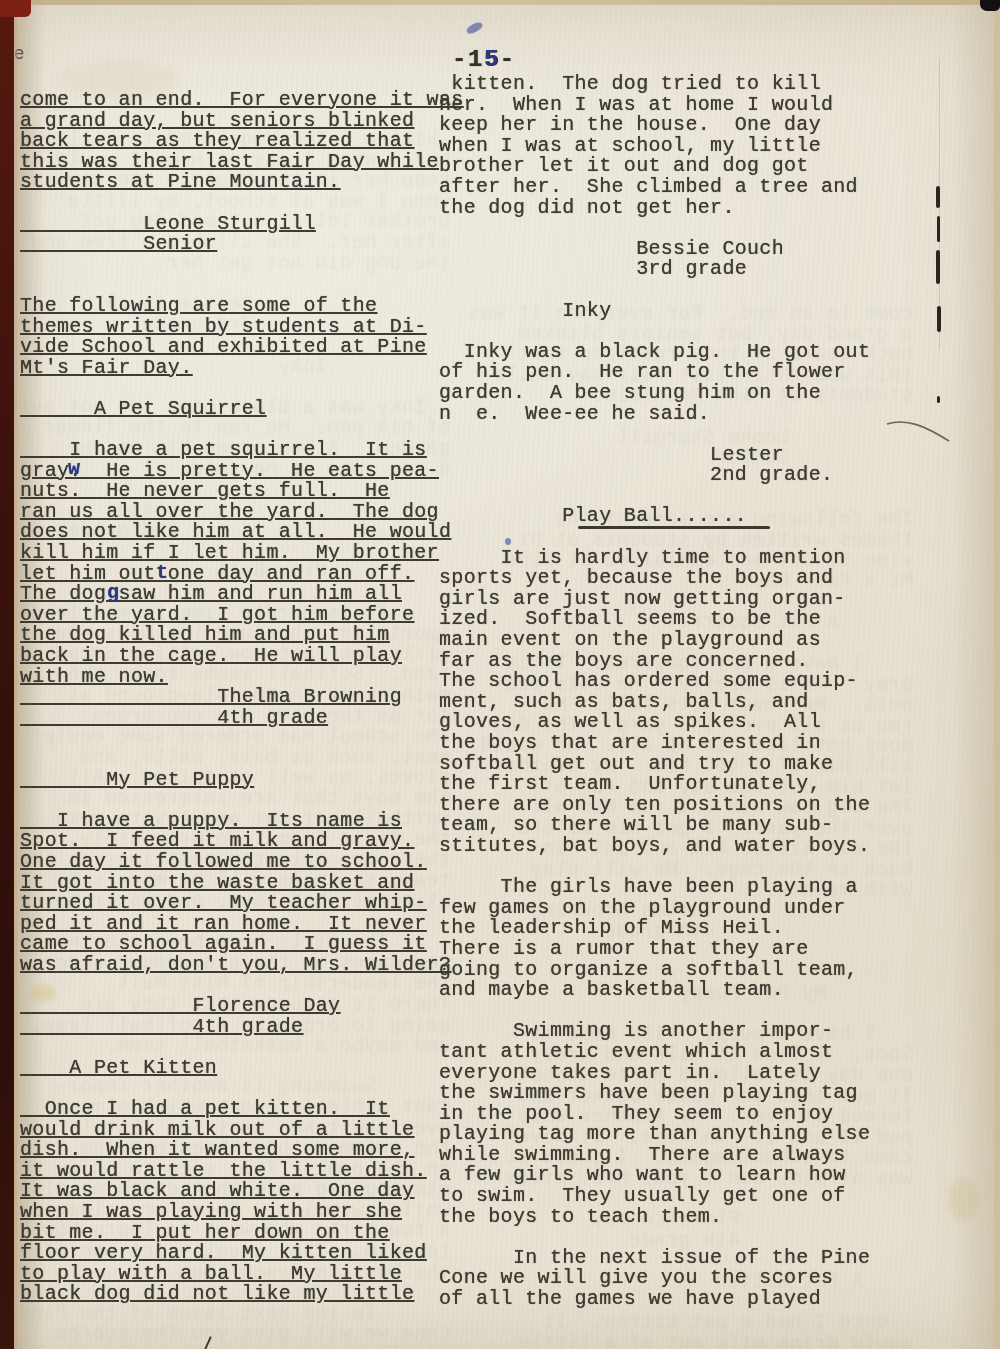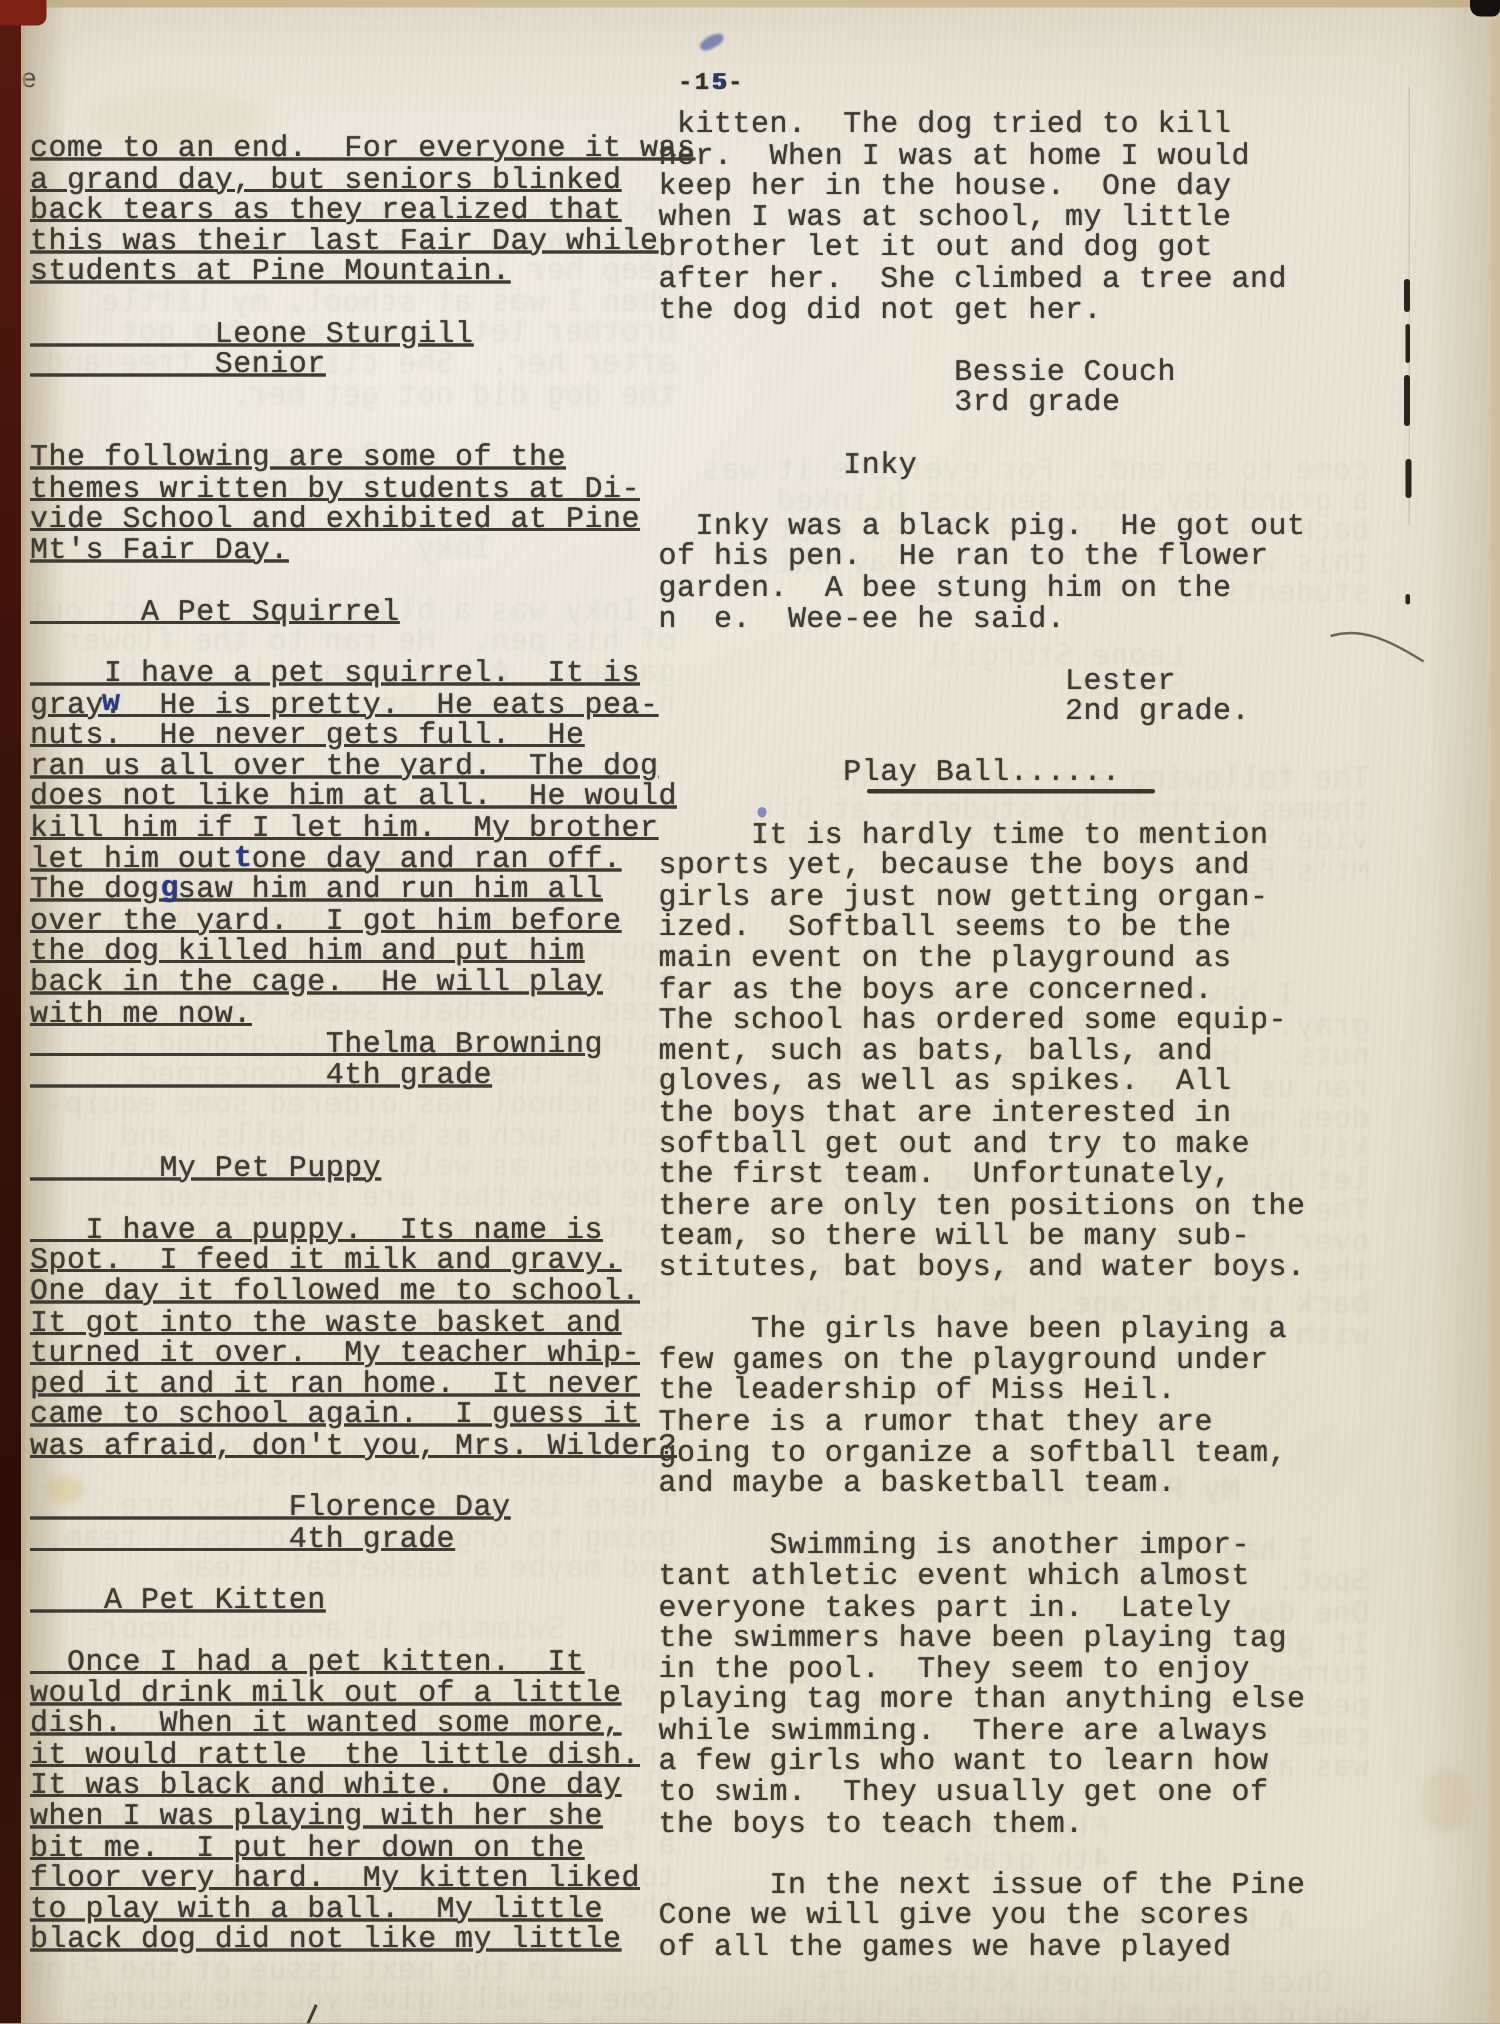--- a/index.html
+++ b/index.html
@@ -25,21 +25,21 @@
   pre.ghost{
     position:absolute;margin:0;white-space:pre;
     font-size:20px;line-height:20.6px;letter-spacing:.32px;
     transform:scaleX(-1);color:#6f7565;opacity:.07;filter:blur(.8px);
     z-index:2;pointer-events:none;
   }
   .ghost-a{left:18px;top:128px;}
   .ghost-b{left:468px;top:302px;}
   .pagenum{
     position:absolute;left:452px;top:46px;z-index:5;
-    font-size:16px;font-weight:700;letter-spacing:1.5px;color:#34302a;
+    font-size:24px;font-weight:700;letter-spacing:1.5px;color:#34302a;
     text-shadow:0 0 1px rgba(40,36,30,.8);
   }
   .pagenum .blue5{color:#2c3a7d;text-shadow:1.3px .4px 0 #35312a;}
   .edge-frag{position:absolute;left:2px;top:44px;z-index:5;font-size:18px;color:#55524a;letter-spacing:1px;}
   .underline-pb{position:absolute;left:578px;top:526px;width:192px;height:3px;background:#3a372f;border-radius:2px;z-index:5;}
   .ink-mark{position:absolute;z-index:6;font-family:"Liberation Mono","DejaVu Sans Mono",monospace;
     font-size:20px;font-weight:700;color:#2c3a7d;text-shadow:0 0 1px rgba(44,58,125,.8);}
   .mark-gray{left:68px;top:457px;}
   .mark-out{left:156px;top:561px;}
   .mark-dog{left:107px;top:581px;}

